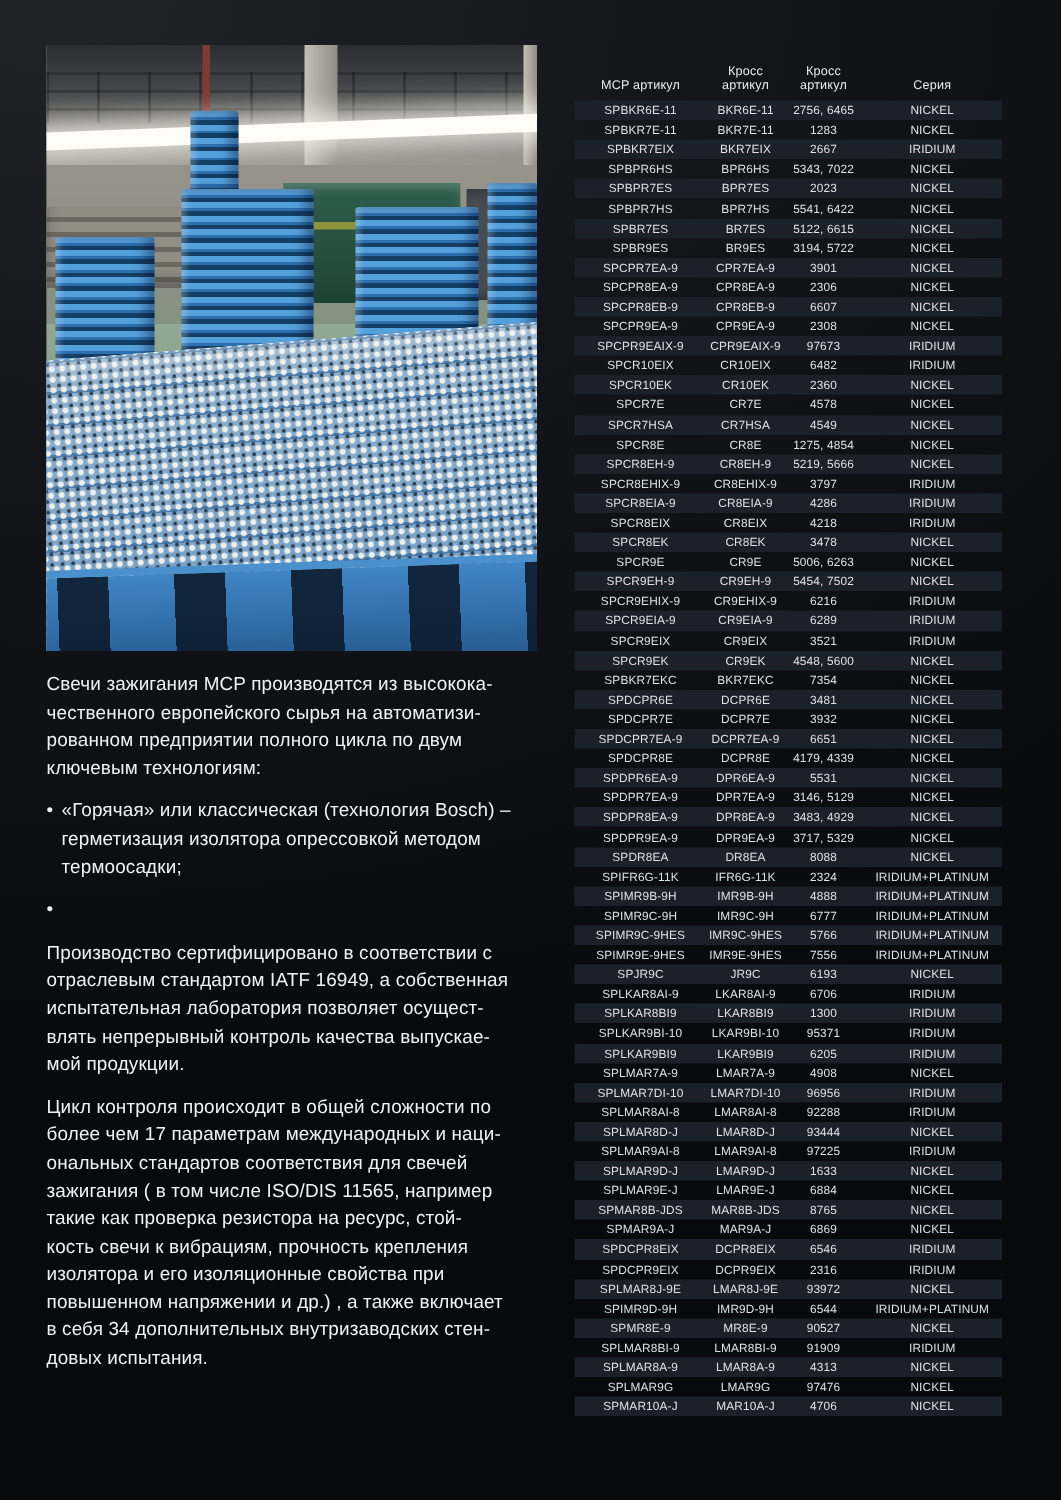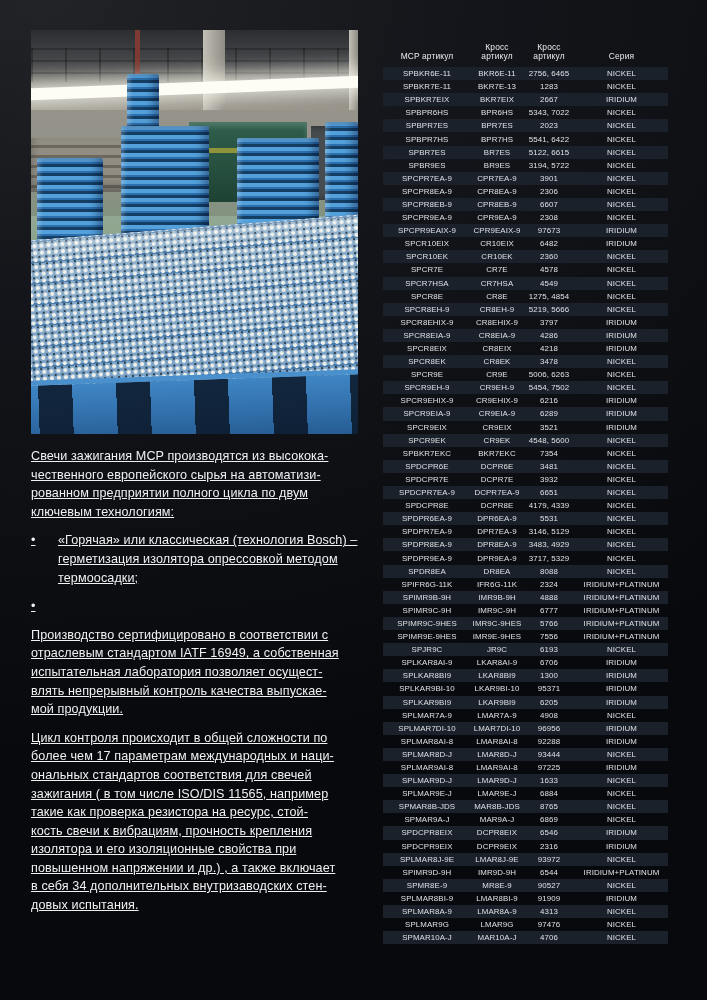--- a/index.html
+++ b/index.html
@@ -58,24 +58,24 @@
     box-shadow:inset 0 10px 14px rgba(255,255,255,.25);}
   .ph-fg-band{position:absolute;left:-10px;right:-10px;bottom:-12px;height:66px;transform:rotate(-2deg);
     background:
       repeating-linear-gradient(90deg, rgba(10,22,38,.85) 18px 52px, transparent 52px 96px),
       linear-gradient(180deg,#3f86c4 0%,#306da8 55%,#24578c 100%);
     border-top:5px solid #4a90cc;}
 
   
   .article{position:absolute;left:31px;top:447px;width:342px;color:#f0f1f3;
     font-size:12.6px;line-height:18.6px;letter-spacing:.1px;}
-  .para{margin:0 0 10px 0;white-space:pre-line;text-decoration:underline;}
+  .para{margin:0 0 10px 0;white-space:pre-line;}
   .para.bullet{display:flex;}
   .para .marker{flex:none;width:10px;}
-  .para .ptxt{white-space:pre-line;margin-left:17px;}
+  .para .ptxt{white-space:pre-line;}
 
   
   .parts-table{position:absolute;left:383px;top:33px;width:285px;}
   .t-head{display:grid;grid-template-columns:88px 52px 52px 93px;align-items:end;
     height:29px;font-size:8.4px;line-height:9.6px;color:#e9ebee;text-align:center;letter-spacing:.15px;}
   .t-body{margin-top:5px;}
   .t-row{display:grid;grid-template-columns:88px 52px 52px 93px;height:13.1px;
     align-items:center;text-align:center;font-size:7.9px;color:#dde0e4;letter-spacing:.1px;white-space:nowrap;}
   .t-row:nth-child(odd){background:#1a212b;}
   .t-cell{overflow:hidden;}
@@ -139,21 +139,21 @@
   </div>
   <div class="t-body">
       <div class="t-row">
         <div class="t-cell">SPBKR6E-11</div>
         <div class="t-cell">BKR6E-11</div>
         <div class="t-cell">2756, 6465</div>
         <div class="t-cell">NICKEL</div>
       </div>
       <div class="t-row">
         <div class="t-cell">SPBKR7E-11</div>
-        <div class="t-cell">BKR7E-13</div>
+        <div class="t-cell">BKR7E-11</div>
         <div class="t-cell">1283</div>
         <div class="t-cell">NICKEL</div>
       </div>
       <div class="t-row">
         <div class="t-cell">SPBKR7EIX</div>
         <div class="t-cell">BKR7EIX</div>
         <div class="t-cell">2667</div>
         <div class="t-cell">IRIDIUM</div>
       </div>
       <div class="t-row">

